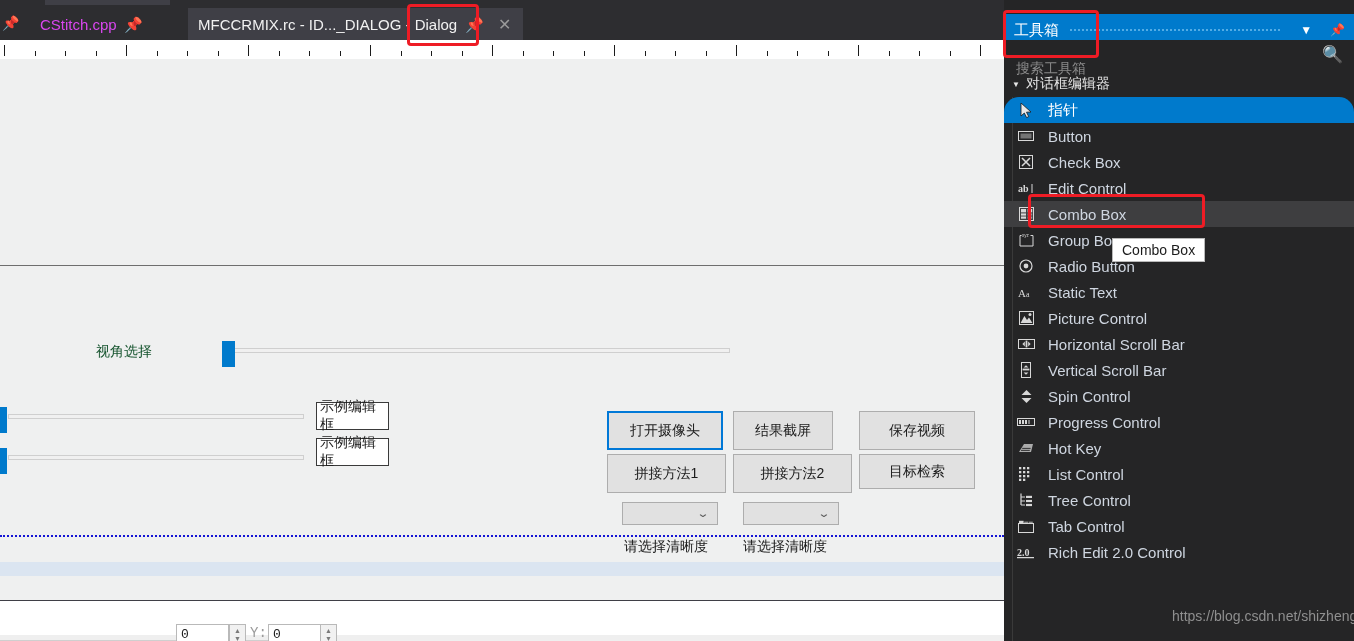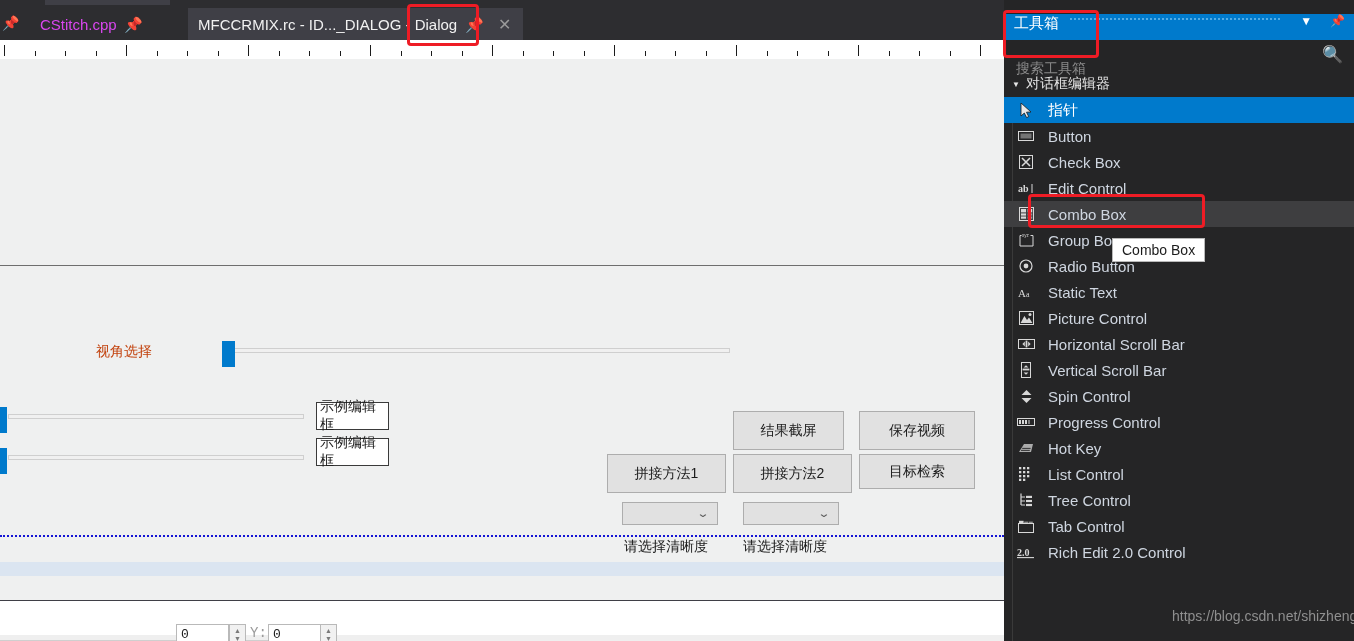--- a/index.html
+++ b/index.html
@@ -87,21 +87,21 @@
     position: absolute; width: 7px; height: 7px; background: #3a3a3a;
   }
   #handle-bottom { left: 541px; top: 562px; }
 
   .below-canvas {
     position: absolute; left: 0; top: 559px; width: 1004px; height: 39px;
     background: #ffffff;
   }
 
   
-  .ctl { position: absolute; font-size: 14px; color: #c2410c; }
+  .ctl { position: absolute; font-size: 14px; color: #14532d; }
   .lbl-viewangle { left: 96px; top: 284px; font-size: 14px; }
 
   .slider { position: absolute; }
   .slider .track {
     position: absolute; height: 5px; background: #f0f0f0;
     border: 1px solid #cfcfcf; top: 7px;
   }
   .slider .thumb {
     position: absolute; width: 13px; height: 26px; background: #007acc; top: 0;
   }
@@ -123,21 +123,21 @@
   #edit1 { left: 316px; top: 343px; width: 73px; height: 28px; }
   #edit2 { left: 316px; top: 379px; width: 73px; height: 28px; }
 
   .btn {
     position: absolute; background: #e1e1e1; border: 1px solid #adadad;
     font-size: 14px; color: #1b1b1b;
     display: flex; align-items: center; justify-content: center;
   }
   .btn.selected { border: 2px solid #0078d7; }
   #btn-open-cam  { left: 607px; top: 352px; width: 116px; height: 39px; }
-  #btn-snapshot  { left: 733px; top: 352px; width: 111px; height: 39px; }
+  #btn-snapshot  { left: 733px; top: 352px; width: 100px; height: 39px; }
   #btn-save-vid  { left: 859px; top: 352px; width: 116px; height: 39px; }
   #btn-stitch1   { left: 607px; top: 395px; width: 119px; height: 39px; }
   #btn-stitch2   { left: 733px; top: 395px; width: 119px; height: 39px; }
   #btn-target    { left: 859px; top: 395px; width: 116px; height: 35px; }
 
   .combo {
     position: absolute; background: #e1e1e1; border: 1px solid #adadad;
     height: 23px; display: flex; align-items: center; justify-content: flex-end;
   }
   .combo .chev {
@@ -185,21 +185,21 @@
   #spin-y-field { left: 268px; top: 624px; width: 53px; }
   #spin-y-btns  { left: 320px; top: 624px; }
 
   
   .toolbox {
     position: absolute; left: 1004px; top: 0; width: 350px; height: 641px;
     background: #252526;
   }
   .tb-header {
     position: absolute; left: 0; top: 14px; width: 350px; height: 32px;
-    background: #007acc; display: flex; align-items: flex-start;
+    background: #007acc; display: flex; align-items: center;
   }
   .tb-title {
     color: #ffffff; font-size: 15px; padding-left: 10px; white-space: nowrap;
   }
   .tb-dots { flex: 1; margin: 0 10px; height: 10px; position: relative; }
   .tb-dots::after {
     content: ""; position: absolute; left: 0; right: 0; top: 3px; height: 5px;
     background-image: radial-gradient(#5cb2e8 40%, transparent 41%);
     background-size: 4px 4px; opacity: .9;
   }
@@ -218,20 +218,21 @@
   .tb-group {
     position: absolute; left: 0; top: 72px; width: 350px; height: 24px;
     display: flex; align-items: center; color: #e6e6e6; font-size: 14px;
   }
   .tb-group .caret {
     font-size: 8px; padding: 0 6px 0 8px; color: #e6e6e6;
   }
   .tb-list {
     position: absolute; left: 0; top: 97px; width: 350px; height: 544px;
     overflow: hidden;
+    border-radius: 15px;
   }
   .tb-item {
     position: relative; height: 26px; display: flex; align-items: center;
     color: #cfd6e0; font-size: 15px;
   }
   .tb-item .ico {
     width: 44px; display: flex; align-items: center; justify-content: center;
     color: #d8d8d8; font-size: 13px; flex: none;
   }
   .tb-item.sel { background: #007acc; color: #ffffff; }
@@ -329,20 +330,21 @@
         <div class="thumb"></div>
       </div>
       <div class="slider" id="slider-bot">
         <div class="track"></div>
         <div class="thumb"></div>
       </div>
 
       <div class="editbox" id="edit1">示例编辑框</div>
       <div class="editbox" id="edit2">示例编辑框</div>
 
+      <div class="btn selected" id="btn-open-cam">打开摄像头</div>
       <div class="btn" id="btn-snapshot">结果截屏</div>
       <div class="btn" id="btn-save-vid">保存视频</div>
       <div class="btn" id="btn-stitch1">拼接方法1</div>
       <div class="btn" id="btn-stitch2">拼接方法2</div>
       <div class="btn" id="btn-target">目标检索</div>
 
       <div class="combo" id="combo1">
         <span class="chev">⌄</span>
       </div>
       <div class="combo" id="combo2">

